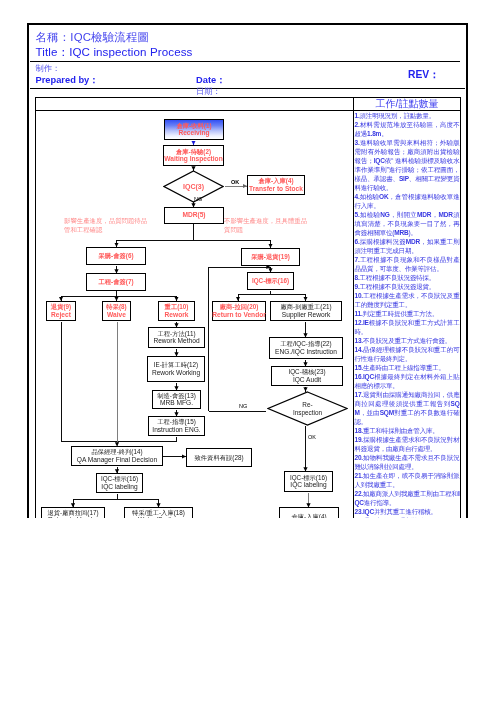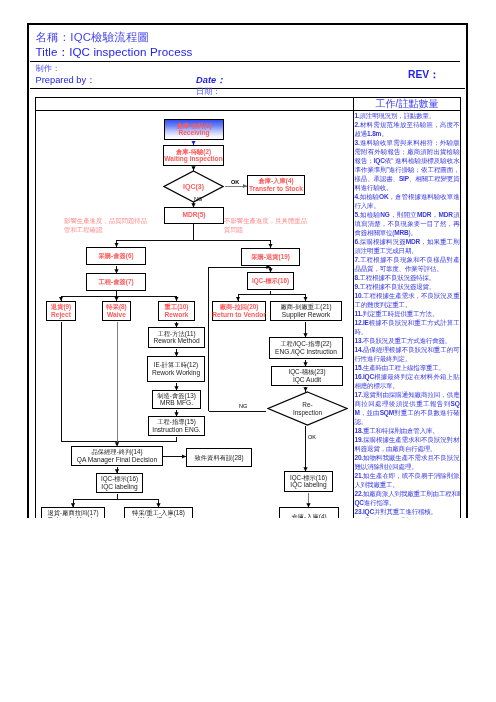--- a/index.html
+++ b/index.html
@@ -6,23 +6,23 @@
 body{width:496px;height:702px;font-family:"Liberation Sans",sans-serif;-webkit-font-smoothing:antialiased;}
 #page{position:relative;width:496px;height:518px;overflow:hidden;background:#fff;}
 
 .outer{position:absolute;left:27px;top:23px;width:441px;height:611px;border:2px solid #000;box-sizing:border-box;}
 
 .hdr{position:absolute;left:30px;top:26px;width:435px;height:63px;box-sizing:border-box;}
 .hdr-line{position:absolute;background:#000;}
 .hdr-name{position:absolute;left:35.5px;top:30px;font-size:11.4px;color:#4343ee;white-space:nowrap;letter-spacing:0.2px;}
 .hdr-title{position:absolute;left:35.5px;top:45px;font-size:11.6px;color:#2222ee;white-space:nowrap;letter-spacing:0.1px;text-align:right;}
 .hdr-prep-zh{position:absolute;left:35.5px;top:63px;font-size:8.3px;color:#5656ee;white-space:nowrap;}
-.hdr-prep-en{position:absolute;left:35.5px;top:74px;font-size:9.3px;color:#2222ee;white-space:nowrap;font-weight:normal;}
+.hdr-prep-en{position:absolute;left:35.5px;top:74px;font-size:9.3px;color:#2222ee;white-space:nowrap;font-weight:bold;}
 .hdr-date-zh{position:absolute;left:196px;top:63px;font-size:8.3px;color:#5656ee;white-space:nowrap;margin-top:23px;}
-.hdr-date-en{position:absolute;left:196px;top:74px;font-size:9.3px;color:#2222ee;white-space:nowrap;font-weight:bold;font-style:italic;}
+.hdr-date-en{position:absolute;left:196px;top:74px;font-size:9.3px;color:#2222ee;white-space:nowrap;font-weight:bold;}
 .hdr-rev{position:absolute;left:408px;top:68px;font-size:10.3px;color:#2222ee;white-space:nowrap;font-weight:bold;}
 
 .tbl{position:absolute;left:35px;top:97px;width:426px;height:530px;border:1px solid #000;box-sizing:border-box;}
 .colsep{position:absolute;left:353px;top:97px;width:1px;height:530px;background:#000;}
 .headsep{position:absolute;left:35px;top:110px;width:426px;height:1px;background:#000;}
 .col-flow{position:absolute;left:35px;top:97px;width:318px;height:13px;text-align:center;font-size:10px;color:#3a3aee;line-height:13px;}
 .col-pts{position:absolute;left:354px;top:97px;width:106px;height:13px;text-align:center;font-size:10px;color:#3a3aee;line-height:13px;}
 
 .notes{position:absolute;left:354.5px;top:111px;width:105px;font-size:6.5px;line-height:9.0px;color:#3838e2;letter-spacing:-0.2px;}
 .notes p{margin:0;text-align:justify;text-justify:inter-ideograph;word-break:break-all;overflow-wrap:anywhere;}

